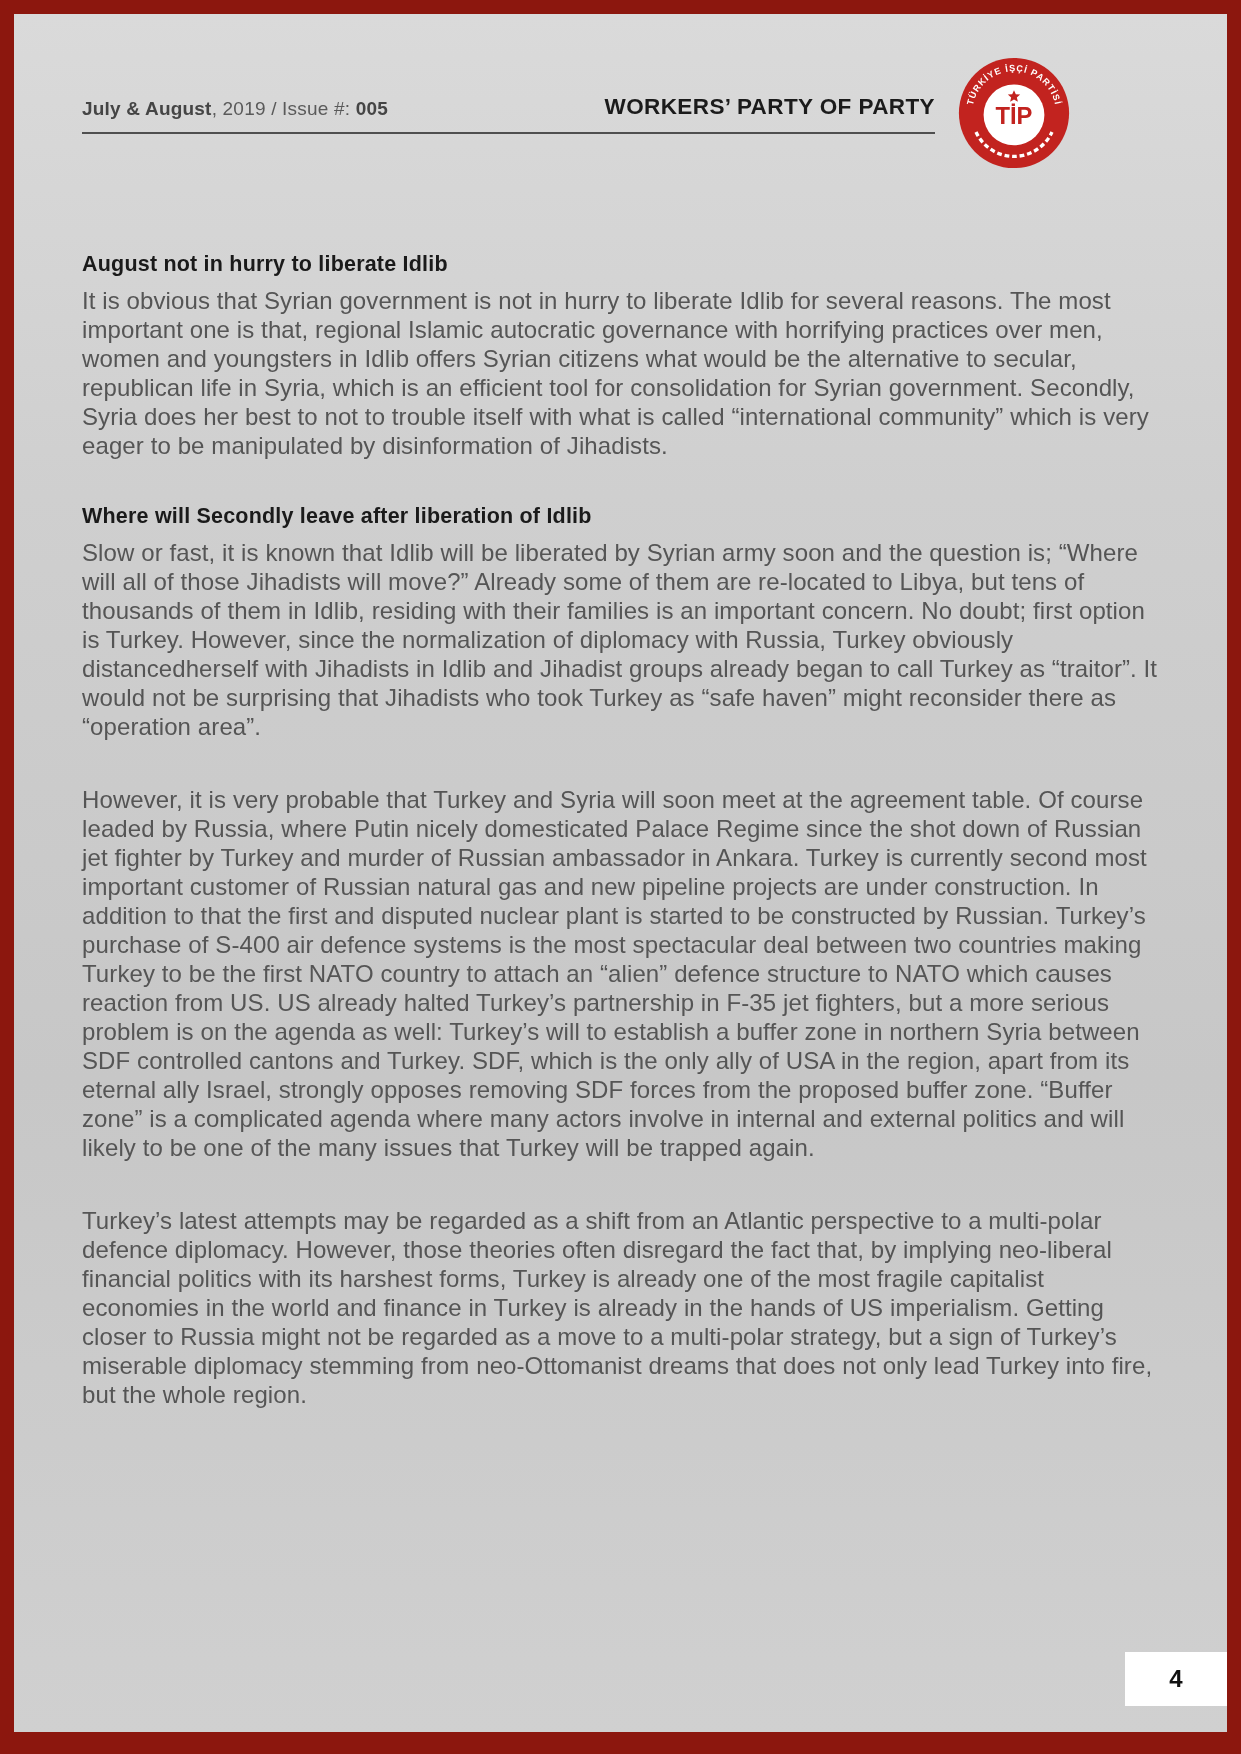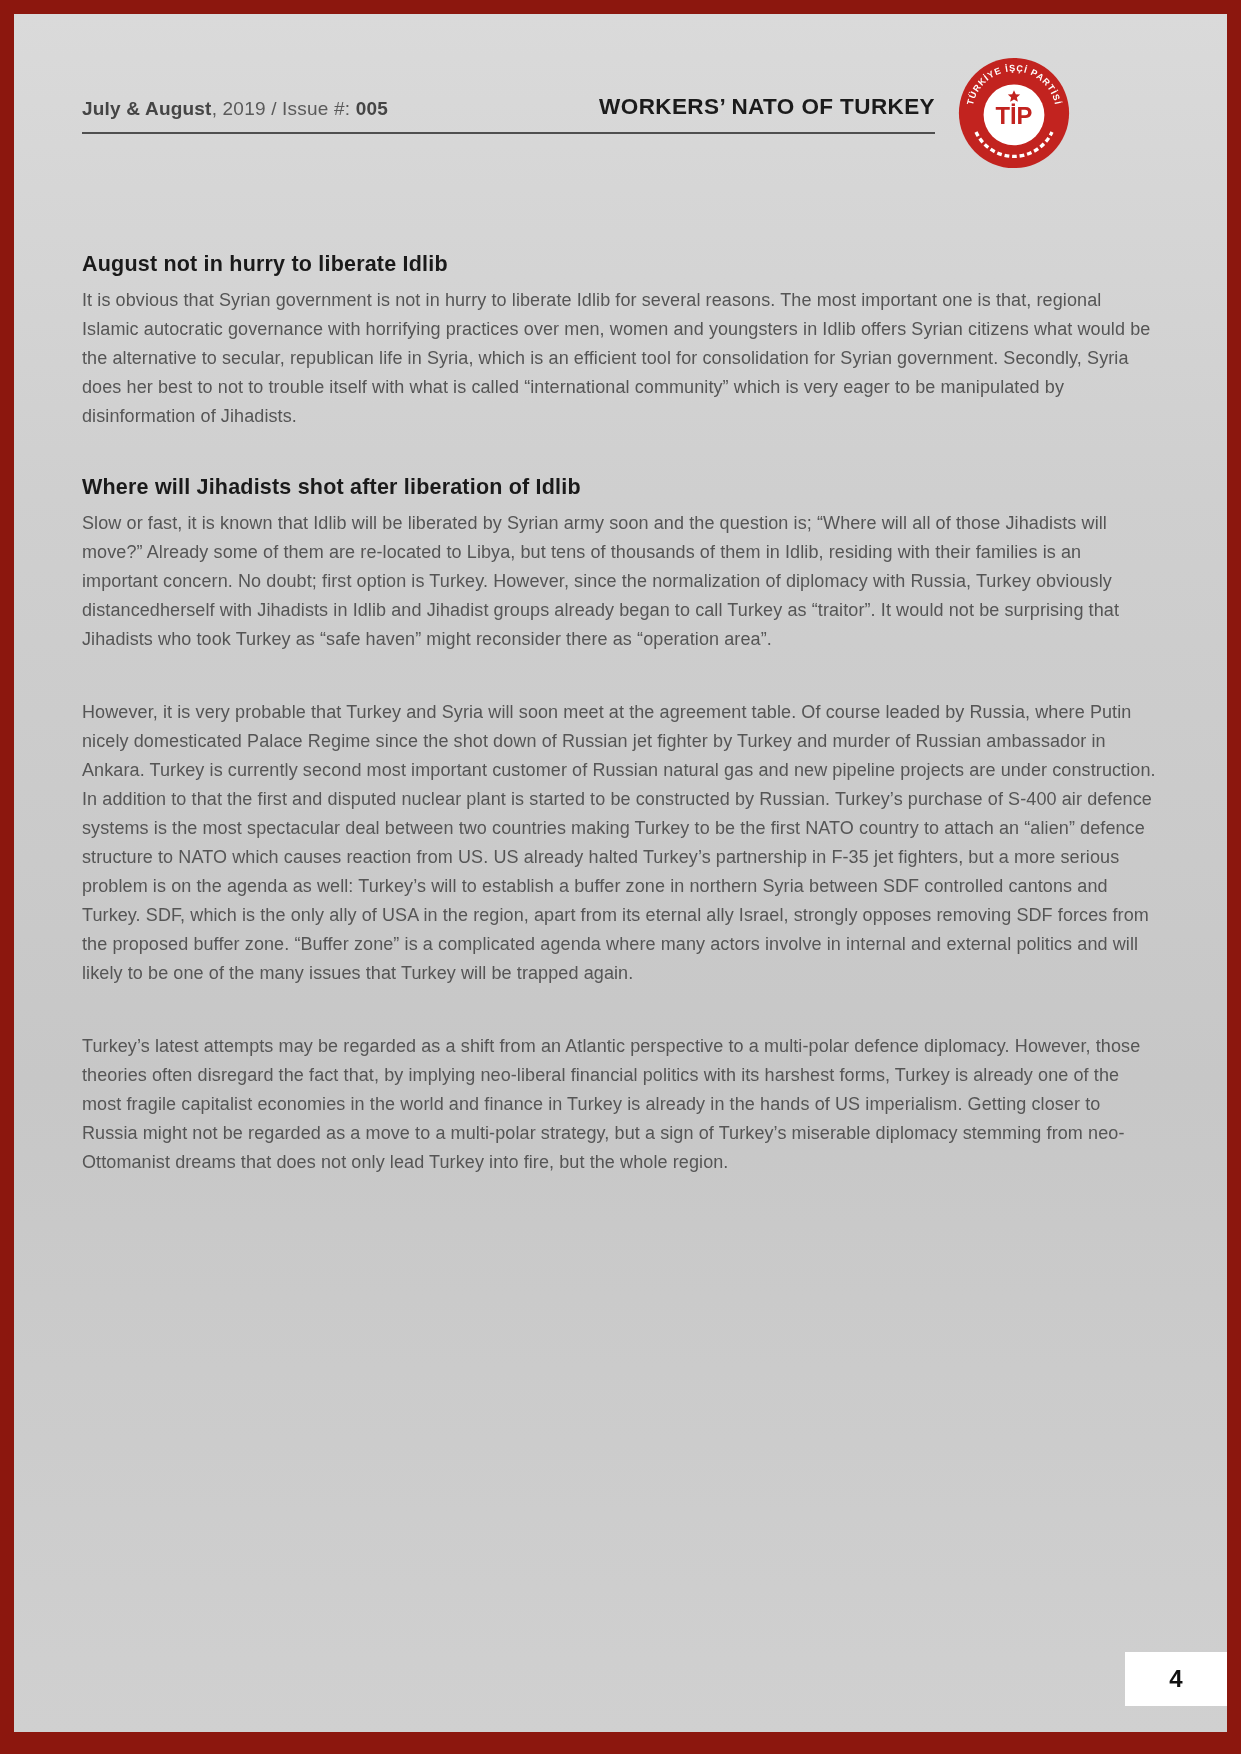--- a/index.html
+++ b/index.html
@@ -29,41 +29,41 @@
   .header-rule { border-bottom:2px solid #4f4f4f; margin-top:12px; margin-right:224px; }
 
   
   .logo { position:absolute; top:42px; right:156px; width:114px; height:114px; }
   .logo svg { width:100%; height:100%; display:block; }
 
   
   .sections { margin-top:118px; }
   .section { margin-bottom:44px; }
   .section-heading { font-size:21.5px; font-weight:bold; color:#1a1a1a; margin-bottom:9px; letter-spacing:.2px; }
-  .section-body { font-size:18px; line-height:29px; color:#555555; letter-spacing:.1px; }
+  .section-body { font-size:24px; line-height:29px; color:#555555; letter-spacing:.1px; }
 
   
   .page-number-box {
     position:absolute; right:0; bottom:26px; width:102px; height:54px;
     background:#ffffff; display:flex; align-items:center; justify-content:center;
   }
   .page-number { font-size:24px; font-weight:bold; color:#111111; }
 </style>
 </head>
 <body>
 
 <div class="page">
 
   <div class="header">
     <div class="content">
       <div class="header-row">
         <div class="issue-line">
           <span class="bold">July &amp; August</span><span>, 2019 / Issue #: </span><span class="bold">005</span>
         </div>
-        <div class="header-title">WORKERS’ NATO OF TURKEY</div>
+        <div class="header-title">WORKERS’ PARTY OF PARTY</div>
       </div>
       <div class="header-rule"></div>
     </div>
 
     <div class="logo">
       <svg viewBox="0 0 120 120" xmlns="http://www.w3.org/2000/svg">
         <circle cx="60" cy="60" r="58" fill="#c2231f"></circle>
         <defs>
           <path id="arcTop" d="M 16,60 A 44 44 0 0 1 104,60" fill="none"></path>
         </defs>
@@ -79,21 +79,21 @@
   </div>
 
   <div class="content sections">
 
     <div class="section">
       <div class="section-heading">August not in hurry to liberate Idlib</div>
       <div class="section-body">It is obvious that Syrian government is not in hurry to liberate Idlib for several reasons. The most important one is that, regional Islamic autocratic governance with horrifying practices over men, women and youngsters in Idlib offers Syrian citizens what would be the alternative to secular, republican life in Syria, which is an efficient tool for consolidation for Syrian government. Secondly, Syria does her best to not to trouble itself with what is called “international community” which is very eager to be manipulated by disinformation of Jihadists.</div>
     </div>
 
     <div class="section">
-      <div class="section-heading">Where will Jihadists shot after liberation of Idlib</div>
+      <div class="section-heading">Where will Secondly leave after liberation of Idlib</div>
       <div class="section-body">Slow or fast, it is known that Idlib will be liberated by Syrian army soon and the question is; “Where will all of those Jihadists will move?” Already some of them are re-located to Libya, but tens of thousands of them in Idlib, residing with their families is an important concern. No doubt; first option is Turkey. However, since the normalization of diplomacy with Russia, Turkey obviously distancedherself with Jihadists in Idlib and Jihadist groups already began to call Turkey as “traitor”. It would not be surprising that Jihadists who took Turkey as “safe haven” might reconsider there as “operation area”.</div>
     </div>
 
     <div class="section">
       <div class="section-body">However, it is very probable that Turkey and Syria will soon meet at the agreement table. Of course leaded by Russia, where Putin nicely domesticated Palace Regime since the shot down of Russian jet fighter by Turkey and murder of Russian ambassador in Ankara. Turkey is currently second most important customer of Russian natural gas and new pipeline projects are under construction. In addition to that the first and disputed nuclear plant is started to be constructed by Russian. Turkey’s purchase of S-400 air defence systems is the most spectacular deal between two countries making Turkey to be the first NATO country to attach an “alien” defence structure to NATO which causes reaction from US. US already halted Turkey’s partnership in F-35 jet fighters, but a more serious problem is on the agenda as well: Turkey’s will to establish a buffer zone in northern Syria between SDF controlled cantons and Turkey. SDF, which is the only ally of USA in the region, apart from its eternal ally Israel, strongly opposes removing SDF forces from the proposed buffer zone. “Buffer zone” is a complicated agenda where many actors involve in internal and external politics and will likely to be one of the many issues that Turkey will be trapped again.</div>
     </div>
 
     <div class="section">
       <div class="section-body">Turkey’s latest attempts may be regarded as a shift from an Atlantic perspective to a multi-polar defence diplomacy. However, those theories often disregard the fact that, by implying neo-liberal financial politics with its harshest forms, Turkey is already one of the most fragile capitalist economies in the world and finance in Turkey is already in the hands of US imperialism. Getting closer to Russia might not be regarded as a move to a multi-polar strategy, but a sign of Turkey’s miserable diplomacy stemming from neo-Ottomanist dreams that does not only lead Turkey into fire, but the whole region.</div>
     </div>

